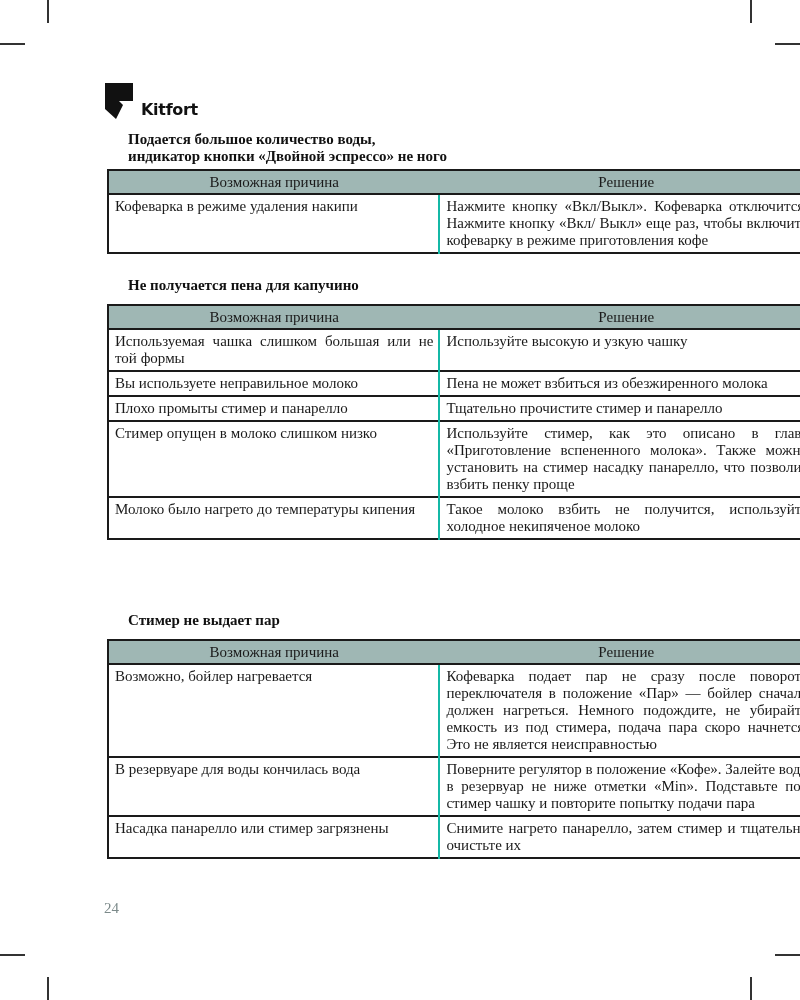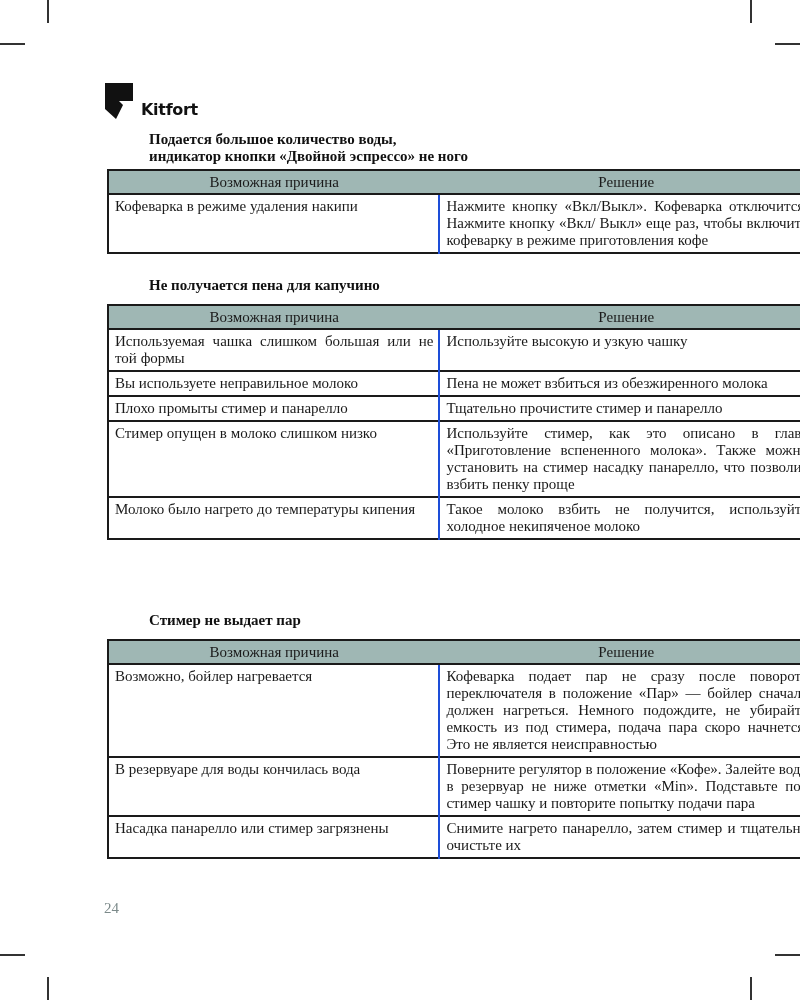--- a/index.html
+++ b/index.html
@@ -15,37 +15,37 @@
     .logo { position: absolute; left: 104px; top: 82px; width: 90px; height: 38px; }
     .logo-mark { position: absolute; left: 0; top: 0; }
     .logo-text {
       position: absolute; left: 37px; top: 18px;
       font-family: "DejaVu Sans", sans-serif; font-weight: bold; font-size: 16px;
       letter-spacing: -0.3px; color: #111;
     }
 
     .section-title {
       position: absolute; left: 128px;
-      font-weight: bold; font-size: 15px; line-height: 17px; color: #111; margin-left: 21px;
+      font-weight: bold; font-size: 15px; line-height: 17px; color: #111;
     }
 
     table.ts {
       position: absolute; left: 107px; width: 708px;
       border-collapse: collapse; border: 2px solid #1a1a1a;
       font-size: 15px; line-height: 17px;
     }
     table.ts th {
       background: #9fb7b4; font-weight: normal; text-align: center;
       height: 20px; padding: 1px 4px; border-bottom: 2px solid #1a1a1a;
     }
     table.ts td {
       vertical-align: top; padding: 3px 5px 3px 6px;
       border-top: 2px solid #1a1a1a; text-align: justify;
     }
-    table.ts td.cause { width: 264px; border-right: 2px solid #1d4ed8; }
+    table.ts td.cause { width: 264px; border-right: 2px solid #14b8a6; }
     table.ts td.sol { width: 300px; }
     .page-num {
       position: absolute; left: 104px; top: 900px;
       font-size: 15px; color: #7c8a8a;
     }
   </style>
 </head>
 <body>
 
 <div class="crop v" style="left:47px;top:0;"></div>

